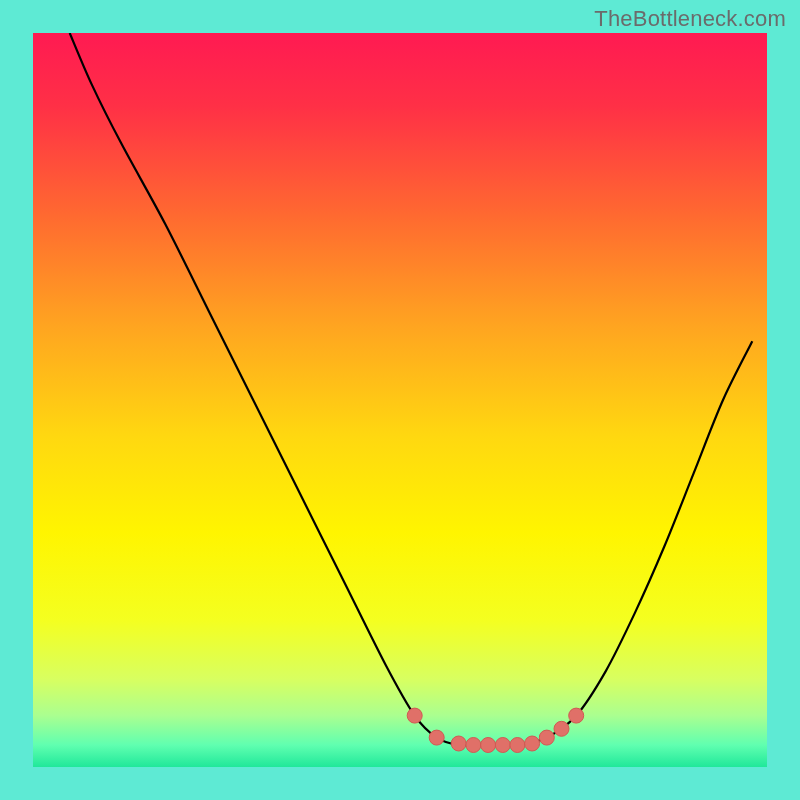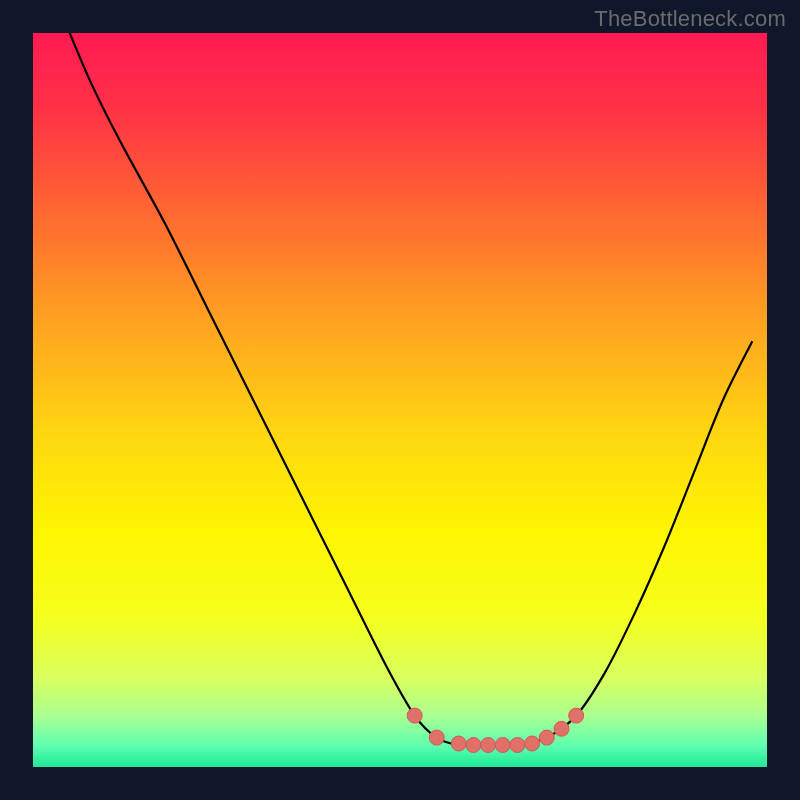--- a/index.html
+++ b/index.html
@@ -10,21 +10,21 @@
     background: #000;
     overflow: hidden;
     font-family: Arial, Helvetica, sans-serif;
   }
   .frame {
     position: absolute;
     left: 0;
     top: 0;
     width: 800px;
     height: 800px;
-    background: #0f172a;
+    background: #5eead4;
   }
   .attribution {
     position: absolute;
     top: 6px;
     right: 14px;
     color: #6b6b6b;
     font-size: 22px;
     font-weight: 400;
     letter-spacing: 0.2px;
   }

